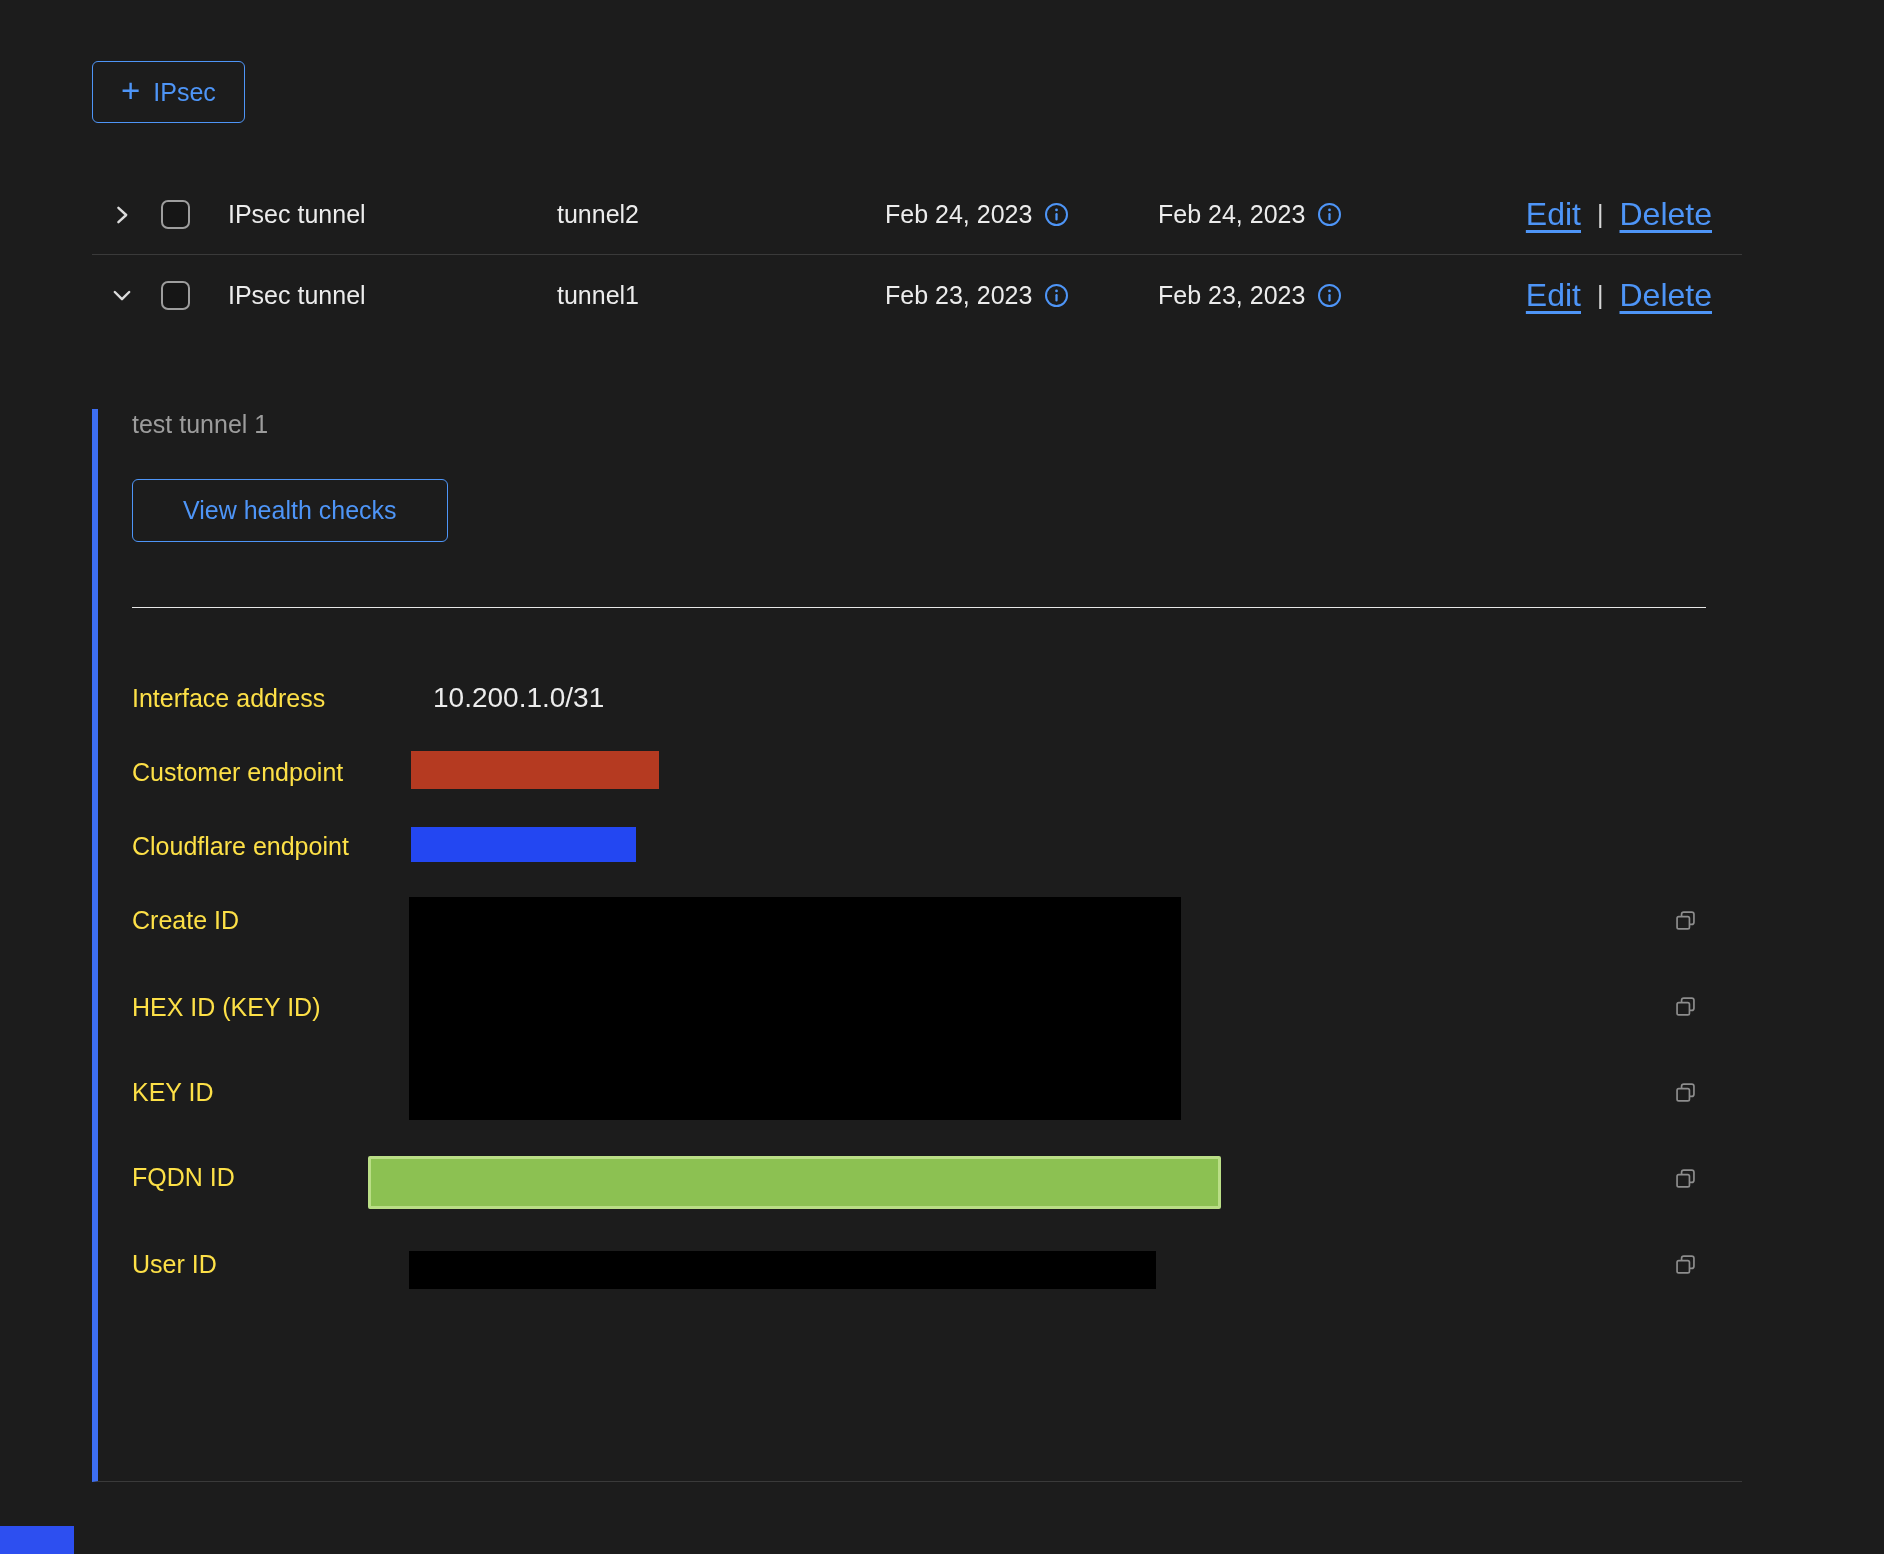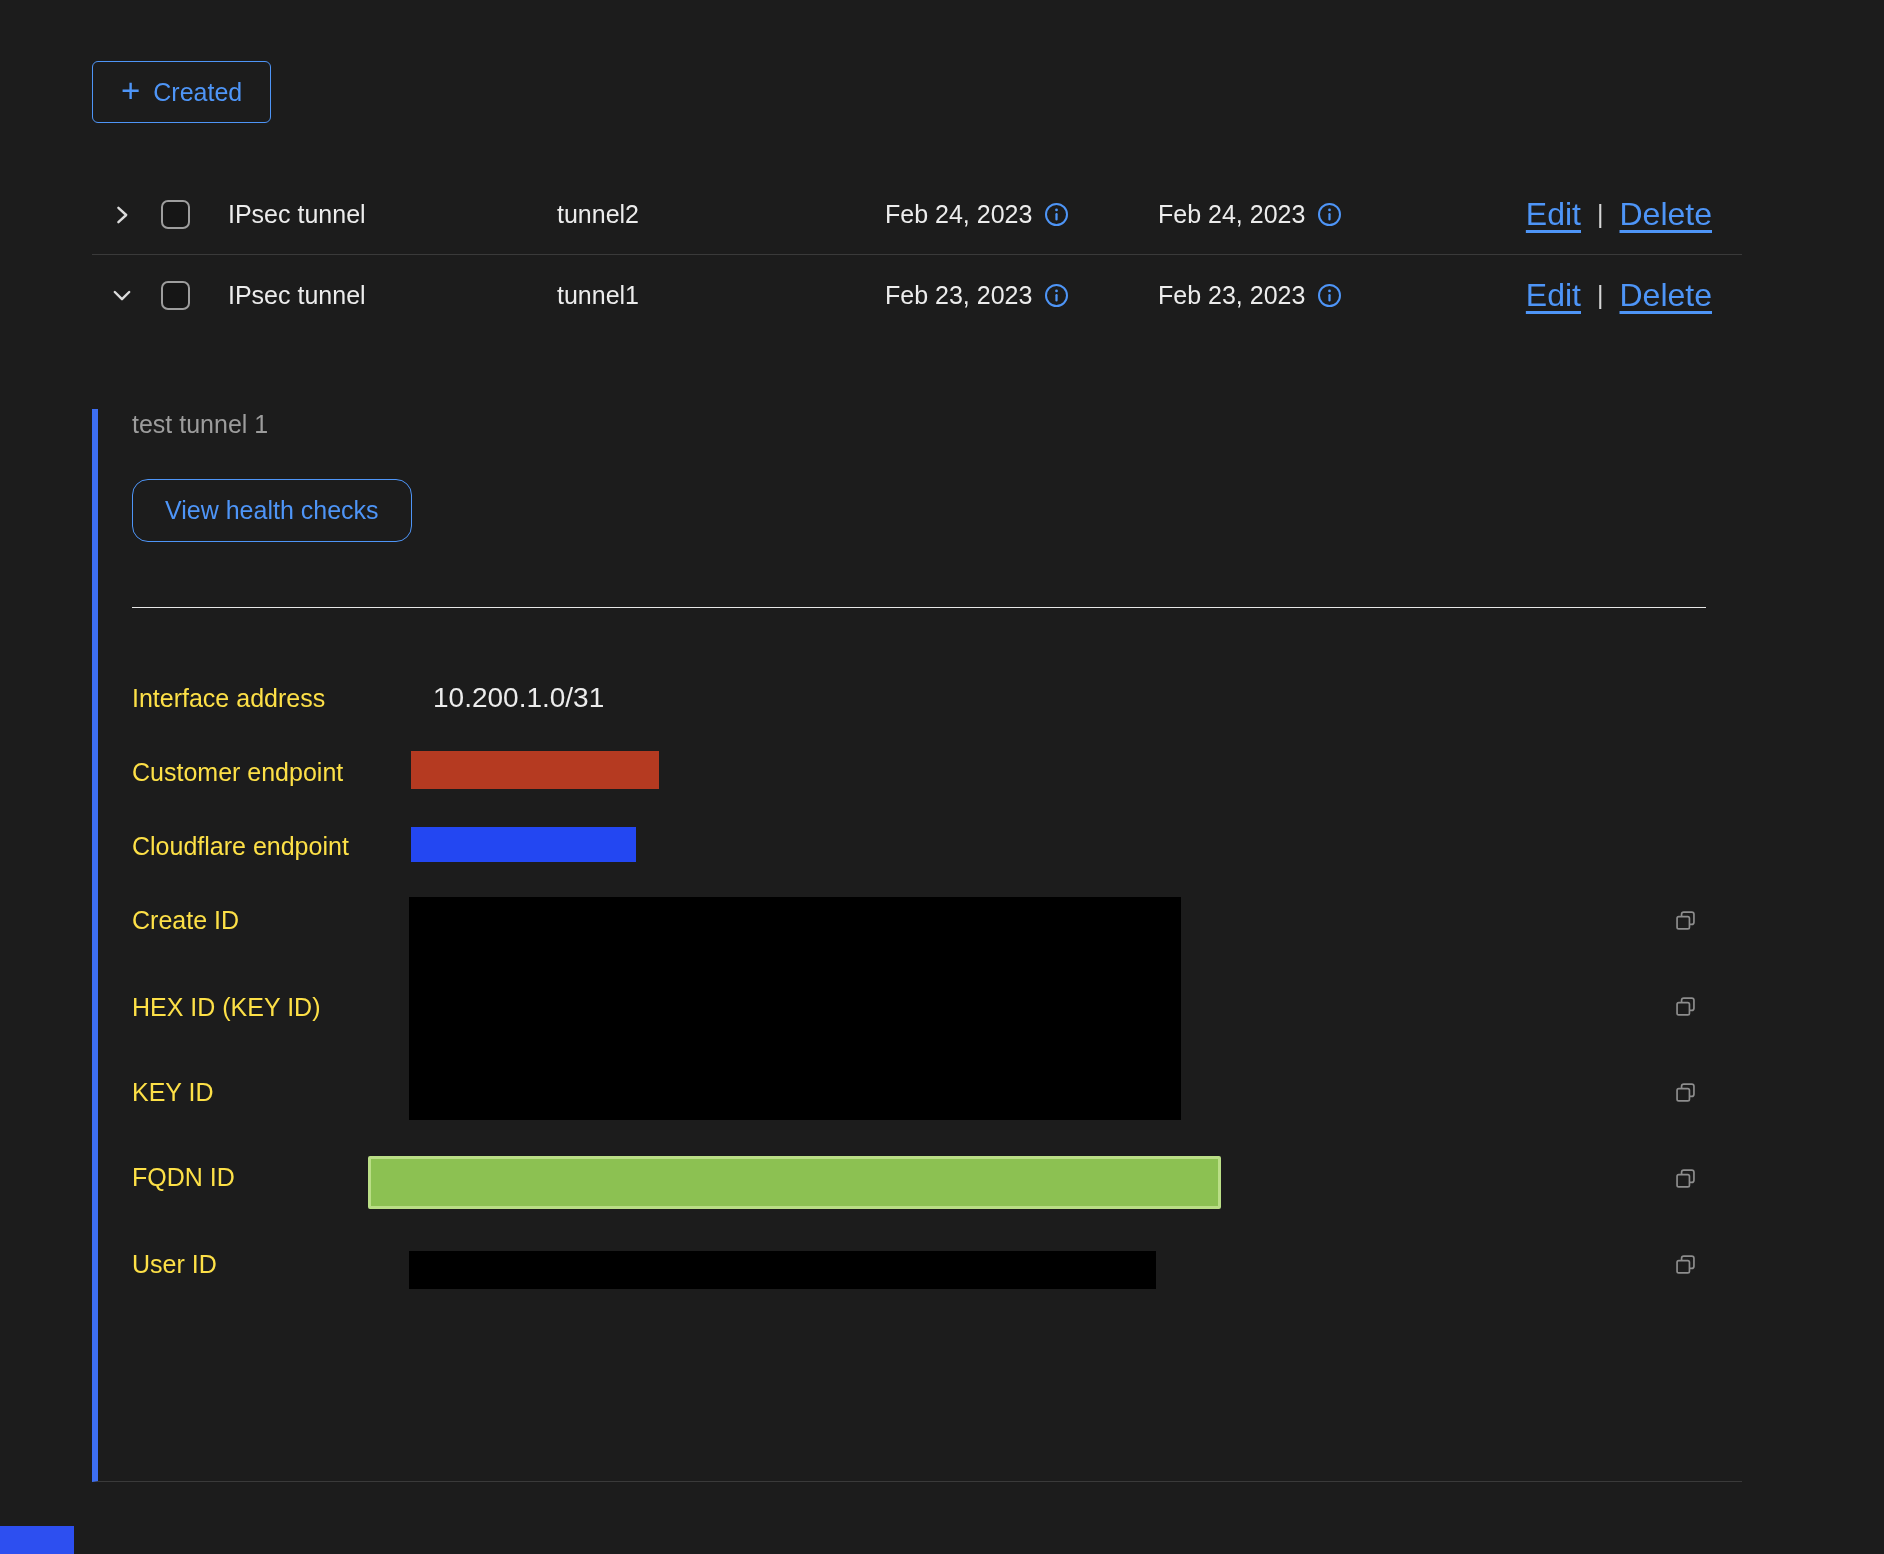--- a/index.html
+++ b/index.html
@@ -60,23 +60,23 @@
   .expanded {
     height:1073px; width:1650px;
     border-left:6px solid var(--c-panel-border-blue, #3d6ef2);
     border-bottom:1px solid var(--c-row-border, #3a3a3a);
     padding-left:34px;
     position:relative;
   }
   .desc-label { padding-top:42px; font-size:25px; line-height:30px; color:#f2f2f2; }
   .desc-value { margin-top:74px; font-size:25px; line-height:30px; color:var(--c-text-muted, #9c9c9c); }
   .health-btn {
-    margin-top:40px; height:63px; padding:0 32px;
+    margin-top:40px; height:63px; padding:0 50px;
     background:transparent; border:1px solid var(--c-accent-blue, #4e95f7);
-    border-radius:16px; color:var(--c-accent-blue, #4e95f7);
+    border-radius:6px; color:var(--c-accent-blue, #4e95f7);
     font-size:25px; font-family:inherit; cursor:pointer; display:block;
   }
   .divider { margin-top:65px; width:1574px; height:0; border-top:1px solid var(--c-divider, #e6e6e6); }
 
   .fields { position:relative; height:751px; width:1610px; }
   .flabel { position:absolute; left:0; font-size:25px; line-height:30px; color:#fde047; white-space:nowrap; }
   .fvalue { position:absolute; left:301px; font-size:28px; line-height:30px; color:#ececec; }
   .redact { position:absolute; }
   .redact.red   { left:279px; top:143px; width:248px; height:38px; background:var(--c-red-redaction, #b53a21); }
   .redact.blue  { left:279px; top:219px; width:225px; height:35px; background:var(--c-blue-redaction, #2347f2); }
@@ -95,21 +95,21 @@
     background:var(--c-bottom-strip-blue, #2d4ff0);
   }
 </style>
 </head>
 <body>
 
 <div class="page">
 
   <button class="create-btn">
     <span class="plus">+</span>
-    <span>Created</span>
+    <span>IPsec</span>
   </button>
 
   <div class="table">
 
 
     <div class="row">
       <div class="cell chev-cell">
         <span class="chev-btn">
           <svg viewBox="0 0 20 20" width="24" height="24">
               <path d="M7 4l6.5 6L7 16" fill="none" stroke="#dcdcdc" stroke-width="2" stroke-linecap="round" stroke-linejoin="round"></path>

